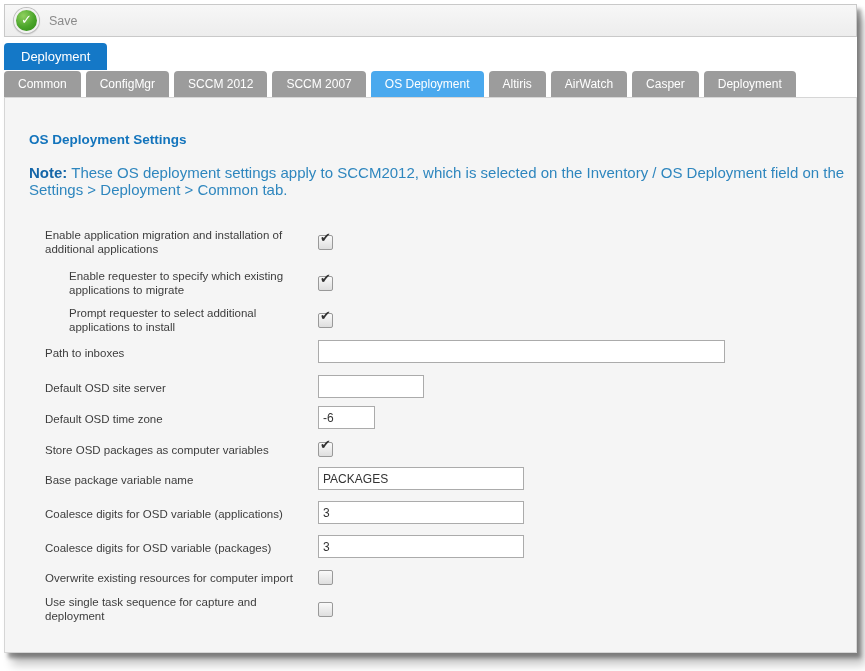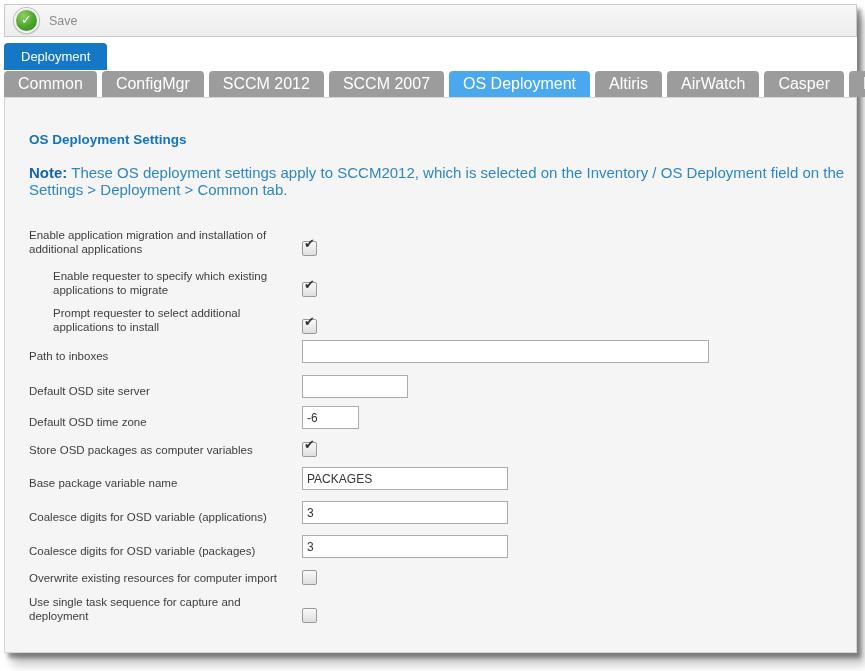--- a/index.html
+++ b/index.html
@@ -16,32 +16,32 @@
     border:2px solid #f2f2f2;box-shadow:0 0 0 1px #bfbfbf,0 1px 2px rgba(0,0,0,.3);
     display:flex;align-items:center;justify-content:center;}
   .save-glyph{color:#fff;font-size:13px;font-weight:bold;line-height:1;transform:translateY(-1px);}
   .save-label{color:#8a8a8a;font-size:12.5px;}
   
   .main-tab-row{margin-top:6px;height:27px;flex:0 0 27px;display:flex;}
   .main-tab{background:#1478c7;color:#fff;font-size:13px;border-radius:4px 4px 0 0;
     padding:0 17px;display:flex;align-items:center;cursor:pointer;}
   
   .sub-tab-row{margin-top:1px;height:26px;flex:0 0 26px;display:flex;}
-  .sub-tab{background:#9c9c9c;color:#fff;font-size:16px;border-radius:4px 4px 0 0;
+  .sub-tab{background:#9c9c9c;color:#fff;font-size:12px;border-radius:4px 4px 0 0;
     padding:0 14px;margin-right:5px;display:flex;align-items:center;cursor:pointer;white-space:nowrap;}
   .sub-tab.active{background:#4aa9ee;}
   
   .content{flex:1;border:1px solid #d6d6d6;background:#f5f5f5;box-sizing:border-box;
     padding:0 8px 0 19px;overflow:hidden;}
   .page-title{margin:34px 0 0 5px;font-size:13.5px;font-weight:bold;color:#1374bc;}
   .note{margin:17px 0 0 5px;font-size:15px;color:#2e86be;}
   .note-label{font-weight:bold;color:#1566a8;}
   
   .form{margin-top:29px;}
-  .row{display:flex;align-items:flex-end;}
+  .row{display:flex;align-items:center;margin-left:16px;}
   .label{width:278px;flex:0 0 278px;font-size:11.5px;color:#3d3d3d;line-height:14px;
     padding:3px 14px 0 5px;box-sizing:border-box;}
   .label.indent{padding-left:29px;}
   .cb-row .label{padding-top:1px;}
   
   .checkbox{position:relative;width:13px;height:13px;margin-top:1px;flex:0 0 13px;
     border:1px solid #999;border-radius:2px;background:linear-gradient(#fafafa,#dedede);cursor:pointer;}
   .checkbox.checked::after{content:"\2714";position:absolute;left:1px;top:-5px;
     font-size:13px;color:#333;line-height:1;}
   

